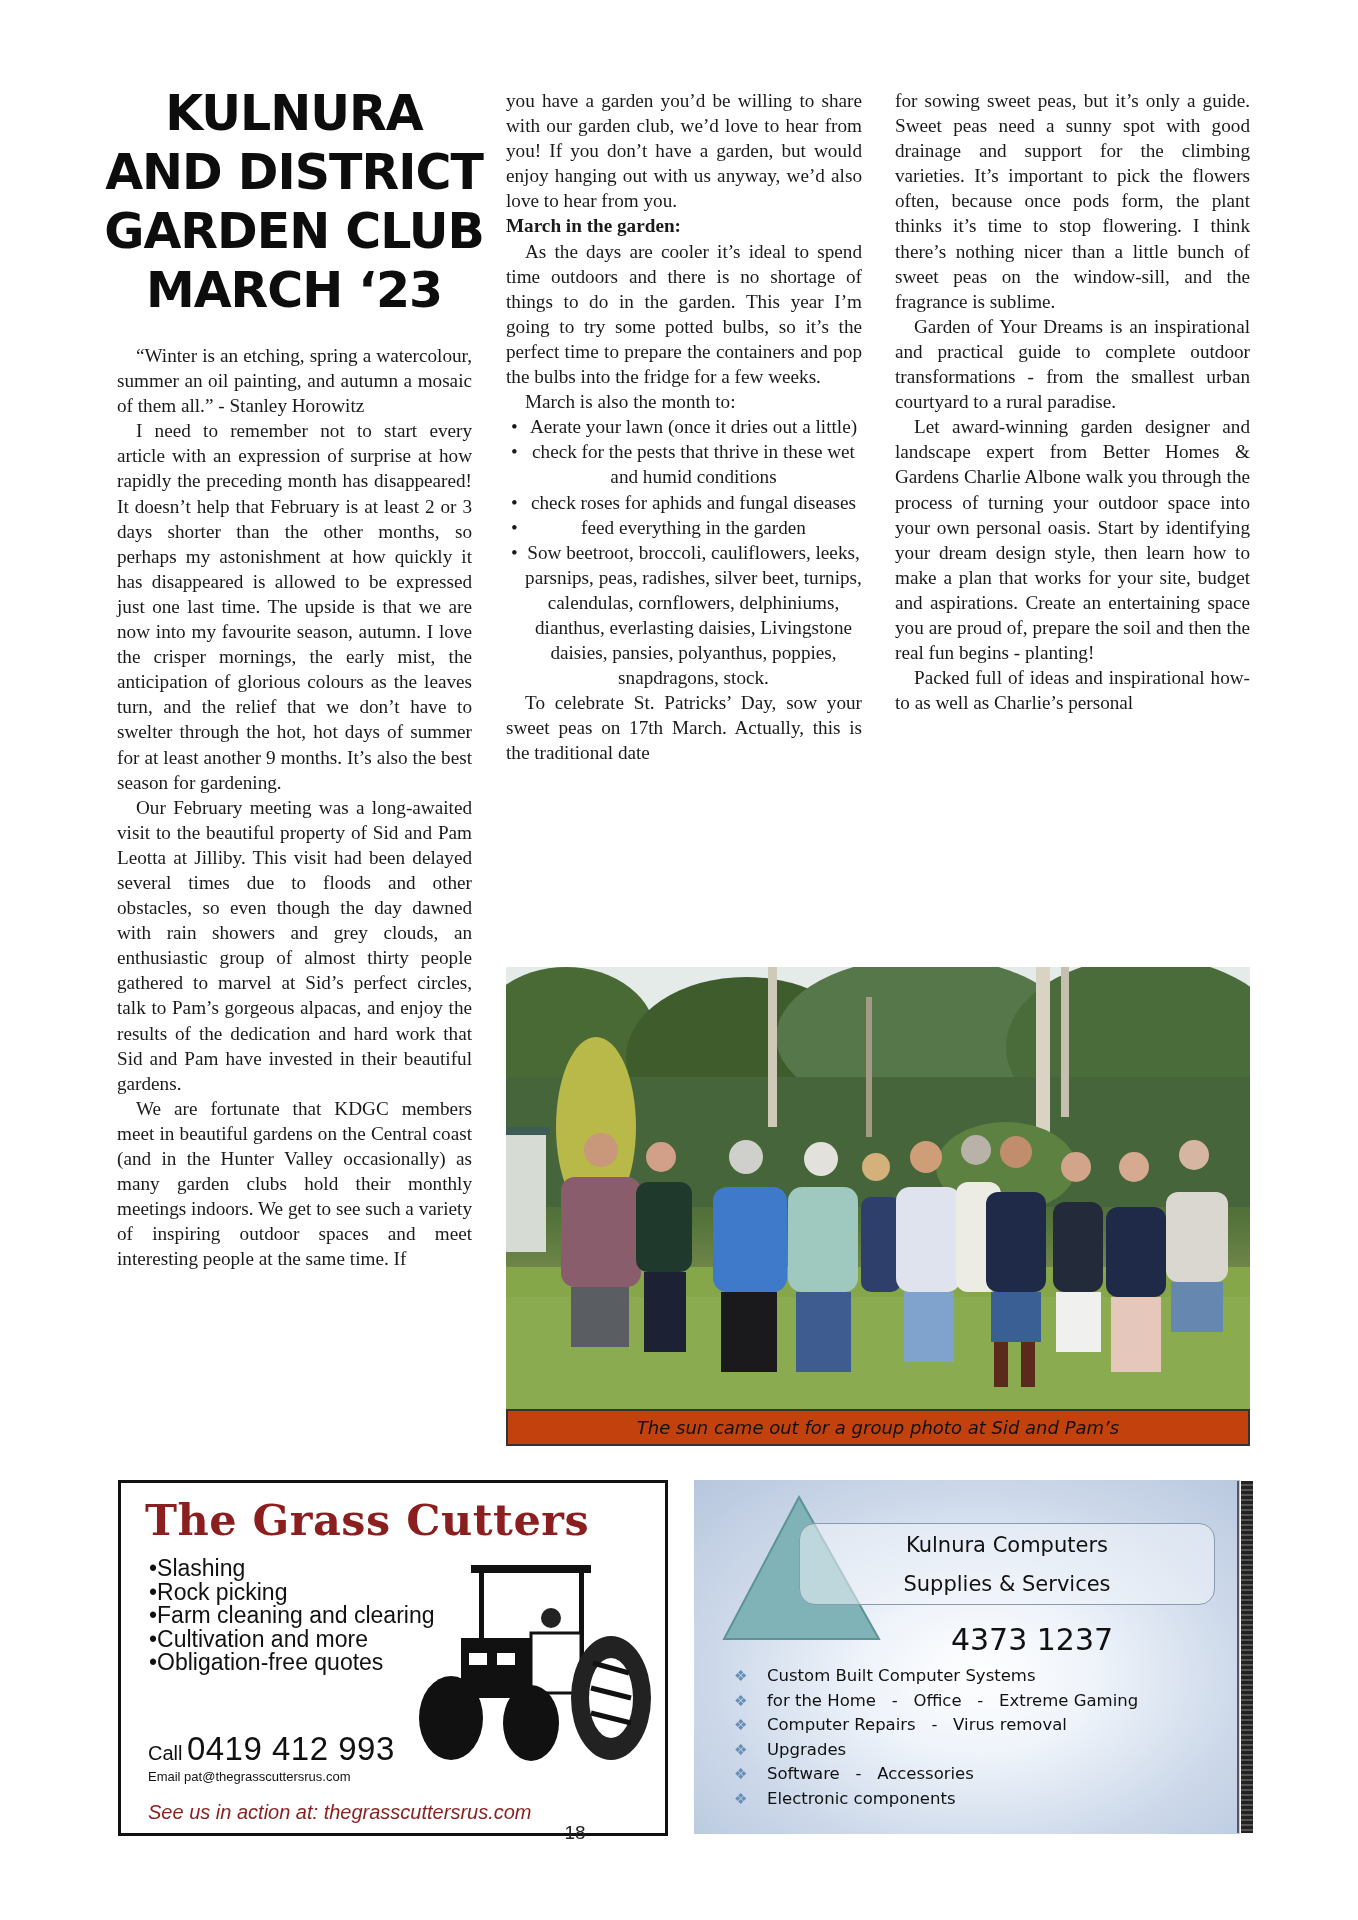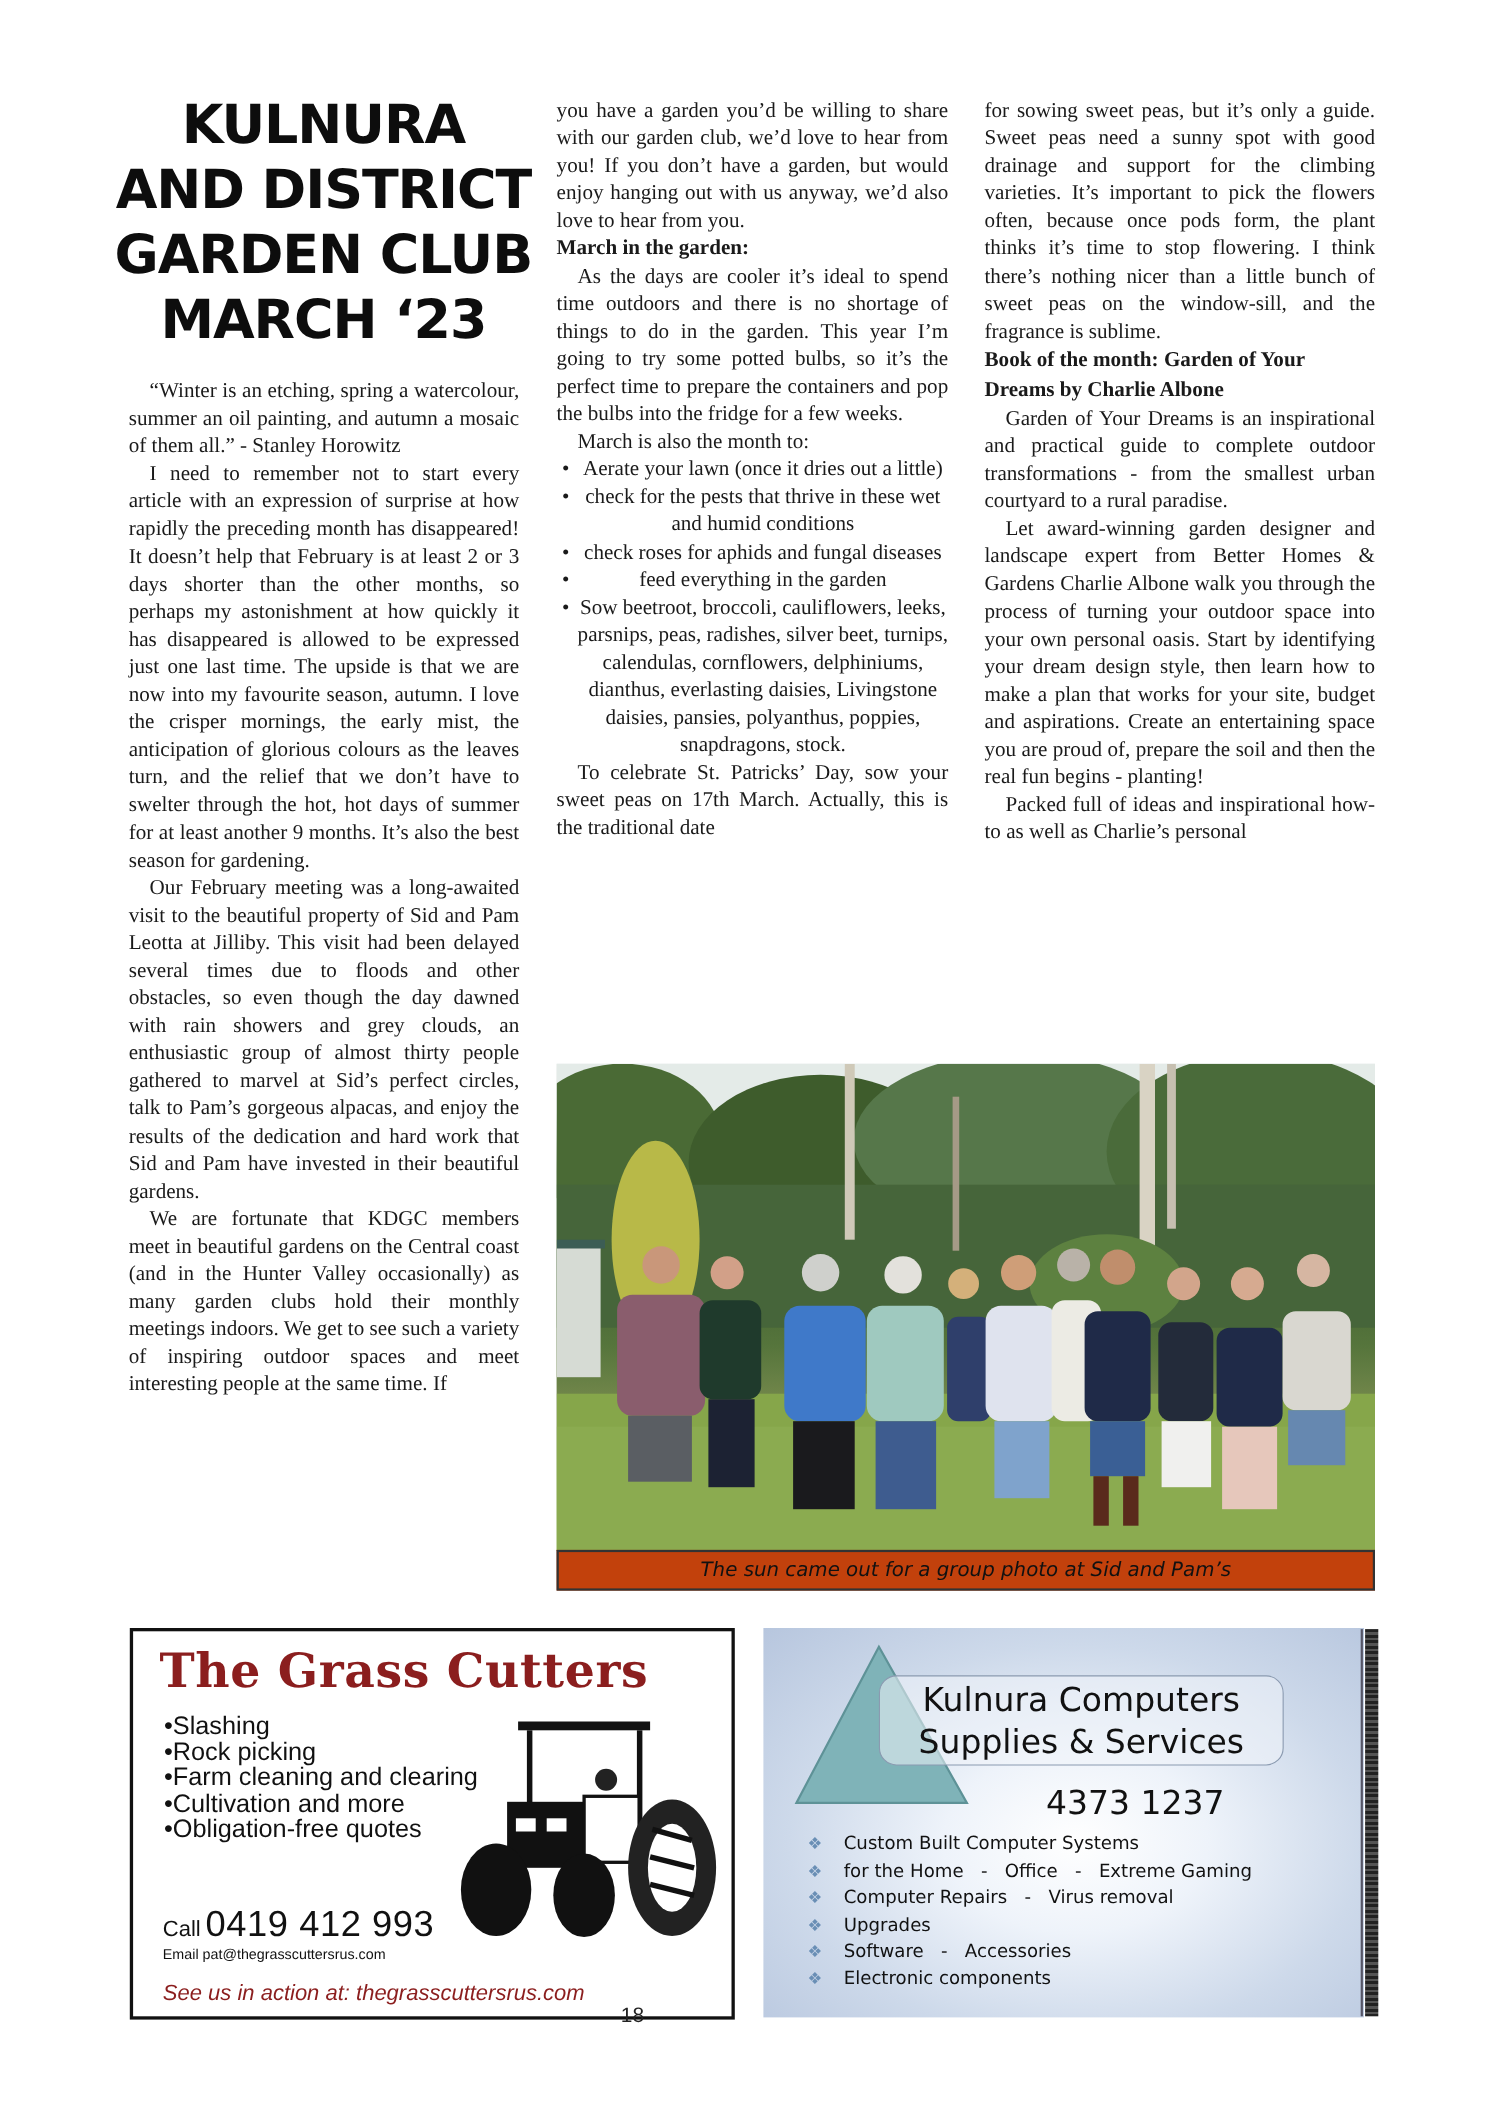--- a/index.html
+++ b/index.html
@@ -65,24 +65,24 @@
   .ad-comp {
     position: absolute; left: 694px; top: 1480px; width: 546px; height: 354px;
     background: radial-gradient(ellipse at 52% 55%, #ffffff 0%, #eef3fa 30%, #cdd9ea 65%, #b7c6de 100%);
     overflow: hidden;
   }
   .ad-comp-edge { position: absolute; left: 1241px; top: 1481px; width: 12px; height: 352px;
     background: repeating-linear-gradient(180deg, #222 0 3px, #555 3px 5px); }
   .ad-comp-edge2 { position: absolute; left: 1237px; top: 1481px; width: 2px; height: 352px; background: #556; }
   .ad-comp .tri { position: absolute; left: 28px; top: 14px; }
   .ad-comp .namebox {
-    position: absolute; left: 105px; top: 43px; width: 368px; height: 82px;
+    position: absolute; left: 105px; top: 43px; width: 416px; height: 82px;
     border: 1.5px solid #8a9ab0; border-radius: 16px;
     background: rgba(240,244,250,0.55);
-    font-family: "DejaVu Sans", sans-serif; font-size: 30px; line-height: 39px;
+    font-family: "DejaVu Sans", sans-serif; font-size: 21px; line-height: 39px;
     text-align: center; color: #111; padding-top: 2px;
   }
   .ad-comp .phone { position: absolute; left: 0; top: 142px; width: 546px; padding-left: 130px;
     text-align: center; font-family: "DejaVu Sans", sans-serif; font-size: 30px; color: #111; }
   .ad-comp ul { position: absolute; left: 40px; top: 184px; list-style: none;
     font-family: "DejaVu Sans", sans-serif; font-size: 16.5px; line-height: 24.5px; color: #111; }
   .ad-comp ul li { position: relative; padding-left: 33px; white-space: pre; }
   .ad-comp ul li .dia { position: absolute; left: 0; top: 0; color: #6a8fb5; font-size: 15px; }
 
   .page-num { position: absolute; left: 0; width: 1150px; top: 1822px; text-align: center;
@@ -115,21 +115,20 @@
     <li>check for the pests that thrive in these wet and humid conditions</li>
     <li>check roses for aphids and fungal diseases</li>
     <li>feed everything in the garden</li>
     <li>Sow beetroot, broccoli, cauliflowers, leeks, parsnips, peas, radishes, silver beet, turnips, calendulas, cornflowers, delphiniums, dianthus, everlasting daisies, Livingstone daisies, pansies, polyanthus, poppies, snapdragons, stock.</li>
   </ul>
   <p class="ind">To celebrate St. Patricks’ Day, sow your sweet peas on 17th March. Actually, this is the traditional date</p>
 </div>
 
 <div class="col" id="col3">
   <p>for sowing sweet peas, but it’s only a guide.  Sweet peas need a sunny spot with good drainage and support for the climbing varieties. It’s important to pick the flowers often, because once pods form, the plant thinks it’s time to stop flowering. I think there’s nothing nicer than a little bunch of sweet peas on the window-sill, and the fragrance is sublime.</p>
-  <p class="gap subhead" style="line-height:27px">Book of the month: Garden of Your Dreams by Charlie Albone</p>
   <p class="ind">Garden of Your Dreams is an inspirational and practical guide to complete outdoor transformations - from the smallest urban courtyard to a rural paradise.</p>
   <p class="ind gap">Let award-winning garden designer and landscape expert from Better Homes &amp; Gardens Charlie Albone walk you through the process of turning your outdoor space into your own personal oasis. Start by identifying your dream design style, then learn how to make a plan that works for your site, budget and aspirations. Create an entertaining space you are proud of, prepare the soil and then the real fun begins - planting!</p>
   <p class="ind gap">Packed full of ideas and inspirational how-to as well as Charlie’s personal</p>
 </div>
 
 <div class="photo">
   <svg width="744" height="443" viewBox="0 0 744 443">
 
     <rect x="0" y="0" width="744" height="70" fill="#e4ebe8"></rect>
 

